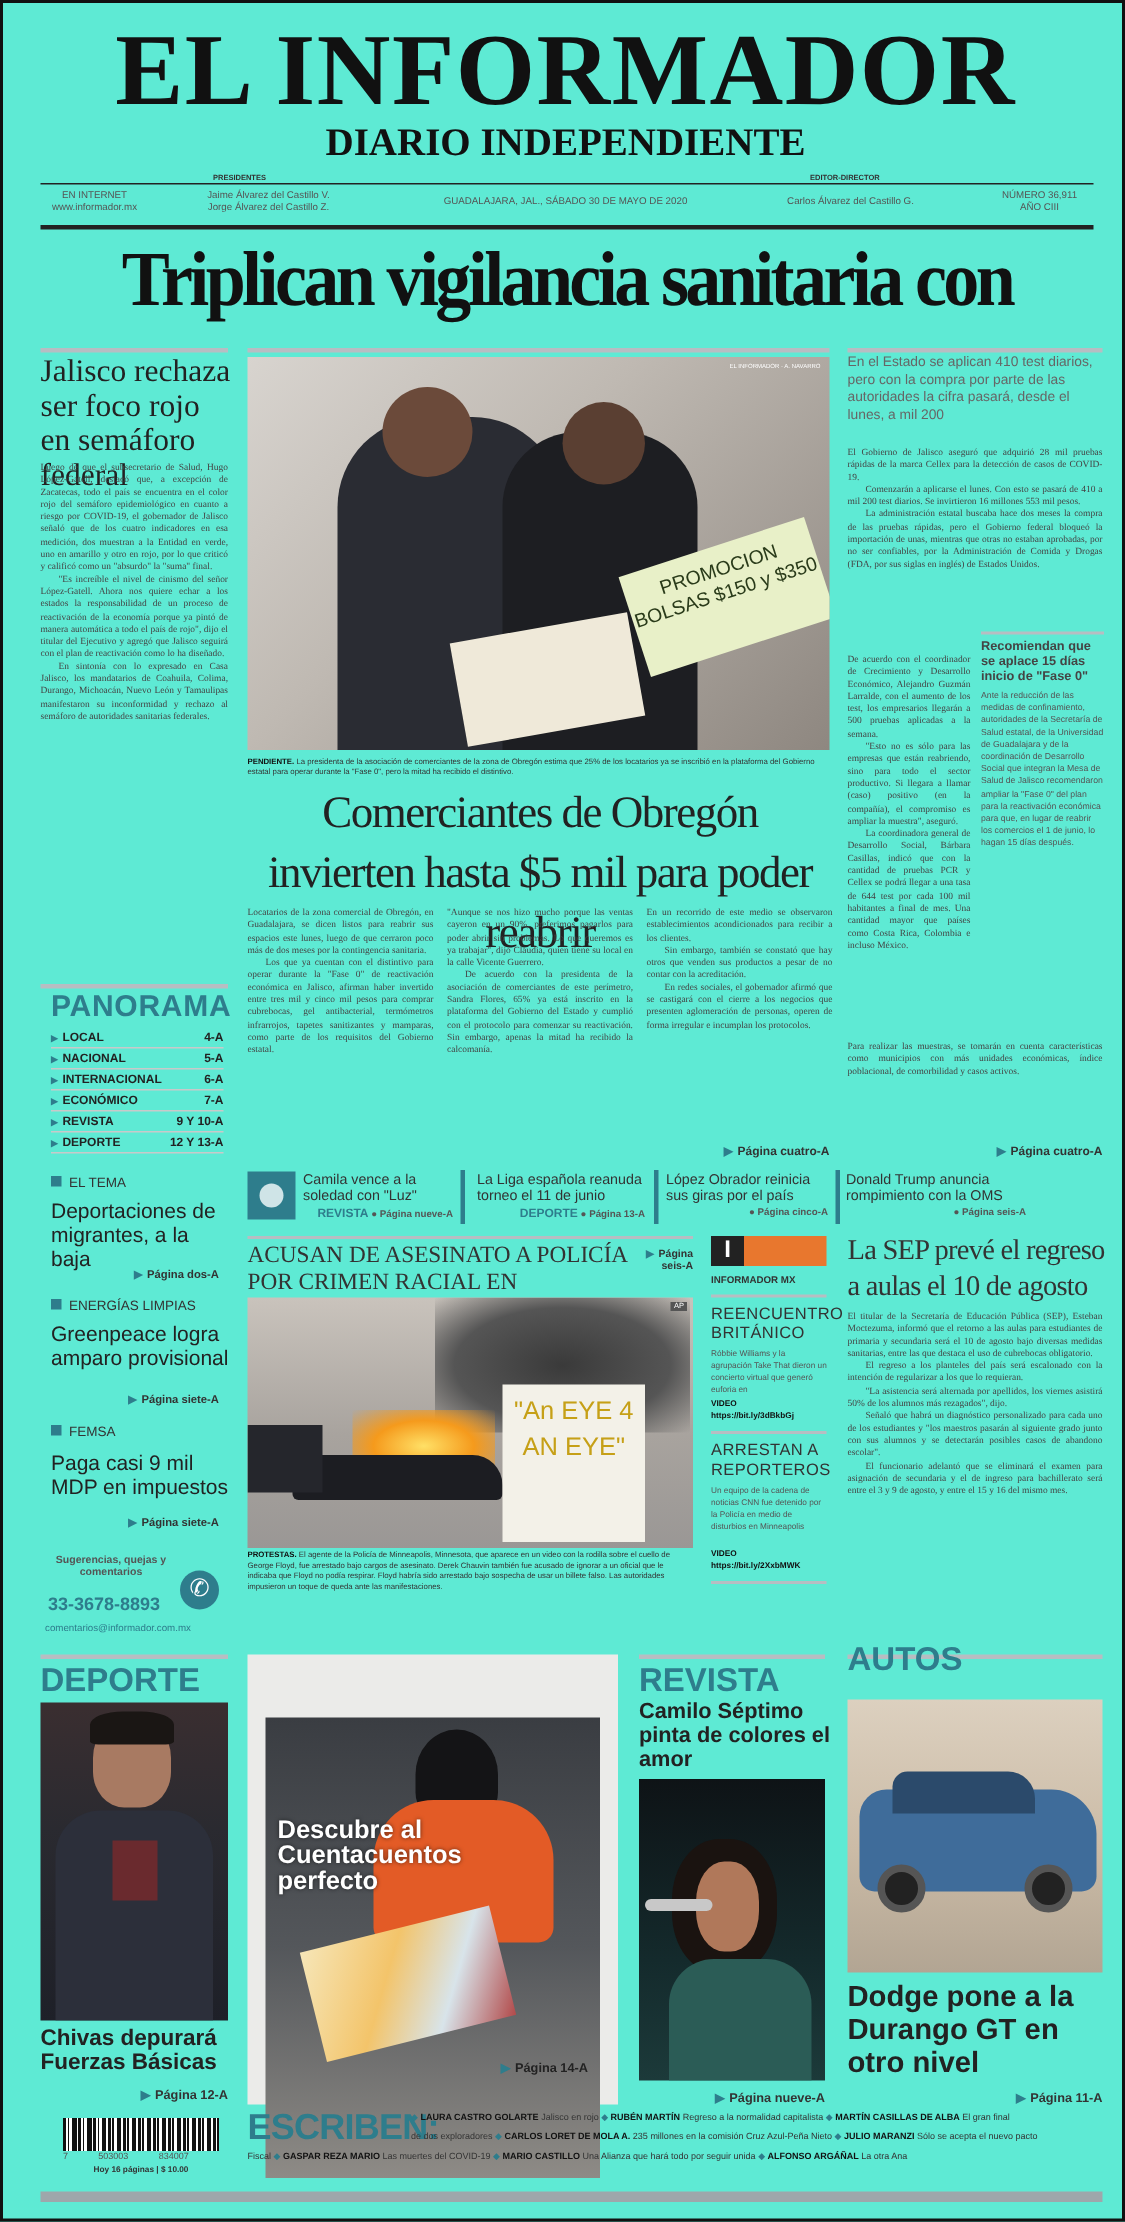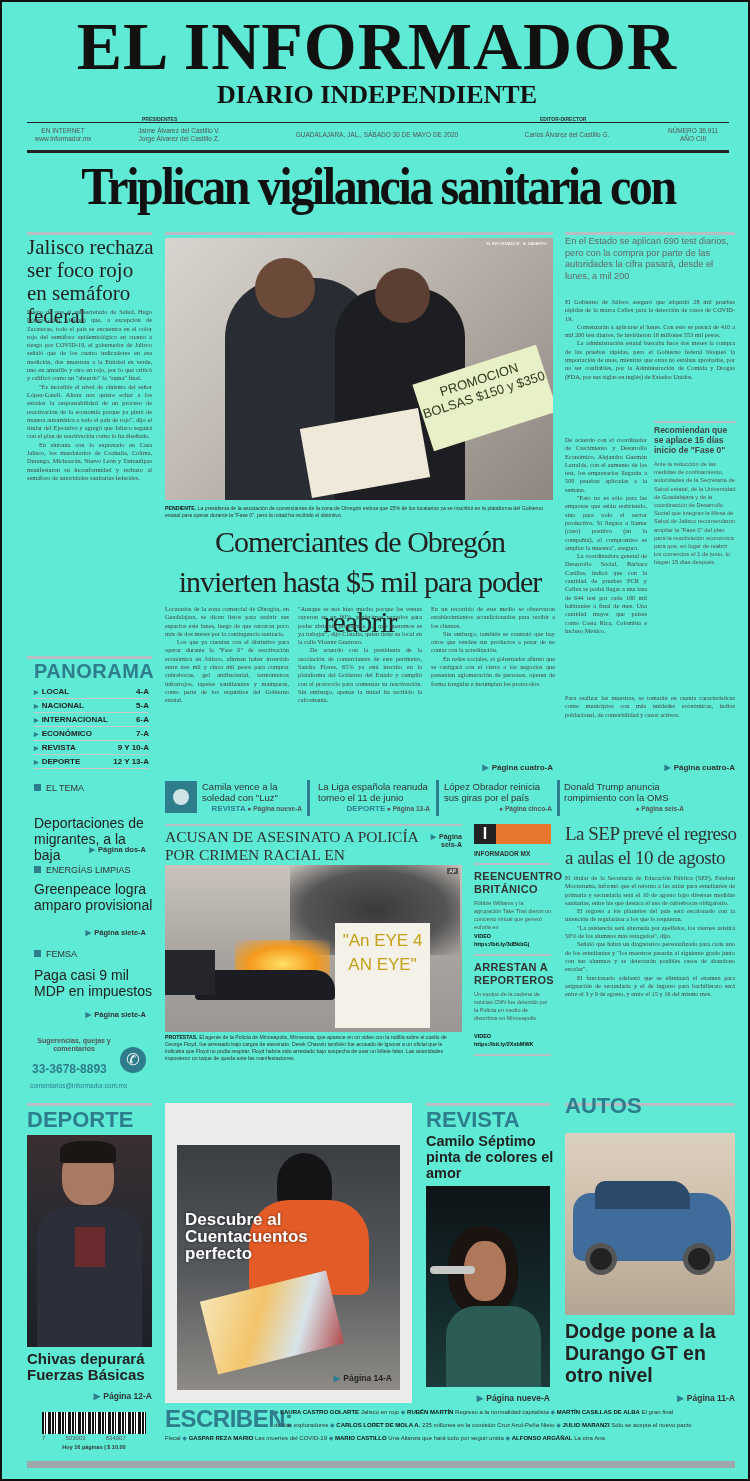--- a/index.html
+++ b/index.html
@@ -27,21 +27,21 @@
   .pagelink .arrow{color:#2e7d8c;margin-right:3px;}
   .pan-row{display:flex;justify-content:space-between;font-family:"Liberation Sans",sans-serif;font-size:8px;font-weight:bold;color:#222;height:14px;line-height:13px;border-bottom:1px solid #c9c9c9;}
   .pan-row .tri{color:#2e7d8c;font-size:6px;margin-right:3px;}
   .sec-label{font-family:"Liberation Sans",sans-serif;font-size:9px;color:#333;}
   .sec-label .sq{display:inline-block;width:7px;height:7px;background:#2e7d8c;margin-right:5px;}
   .side-head{font-family:"Liberation Sans",sans-serif;font-size:14px;line-height:16px;color:#222;}
   .brief{font-family:"Liberation Sans",sans-serif;font-size:9.5px;line-height:11px;color:#333;}
   .brief .meta{display:block;text-align:right;font-size:6.5px;font-weight:bold;color:#555;}
   .brief .meta .sec{color:#2e7d8c;font-size:8px;}
   .vbar{background:#2e7d8c;width:3px;}
-  .mx-head{font-family:"Liberation Sans",sans-serif;font-size:11px;font-weight:bold;line-height:13px;color:#333;letter-spacing:0.3px;}
+  .mx-head{font-family:"Liberation Sans",sans-serif;font-size:11px;font-weight:normal;line-height:13px;color:#333;letter-spacing:0.3px;}
   .mx-text{font-family:"Liberation Sans",sans-serif;font-size:5.5px;line-height:8px;color:#555;}
   .mx-link{font-family:"Liberation Sans",sans-serif;font-size:5.5px;line-height:8px;color:#111;font-weight:bold;}
   .big-sec{font-family:"Liberation Sans",sans-serif;font-size:22px;font-weight:bold;color:#2e7d8c;line-height:24px;}
   .promo-head{font-family:Liberation Sans, sans-serif;font-weight:bold;color:#222;}
   .escriben{font-family:"Liberation Sans",sans-serif;font-size:6px;color:#333;line-height:13px;}
   .escriben b{color:#111;}
   .escriben .dot{color:#2e7d8c;}
 </style>
 </head>
 <body>
@@ -105,21 +105,21 @@
         <span><span class="tri">▶</span><span>REVISTA</span></span>
         <span>9 Y 10-A</span>
       </div>
     <div class="pan-row">
         <span><span class="tri">▶</span><span>DEPORTE</span></span>
         <span>12 Y 13-A</span>
       </div>
   </div>
 
   <div class="abs sec-label" style="left:32px;top:781px;"><span class="sq"></span><span>EL TEMA</span></div>
-  <div class="abs side-head" style="left:32px;top:797px;width:120px;margin-top:16px;">Deportaciones de migrantes, a la baja</div>
+  <div class="abs side-head" style="left:32px;top:797px;width:120px;">Deportaciones de migrantes, a la baja</div>
   <div class="abs pagelink" style="left:32px;top:843px;width:112px;font-size:7.5px;"><span class="arrow">▶</span><span>Página dos-A</span></div>
 
   <div class="abs sec-label" style="left:32px;top:863px;"><span class="sq"></span><span>ENERGÍAS LIMPIAS</span></div>
   <div class="abs side-head" style="left:32px;top:879px;width:120px;">Greenpeace logra amparo provisional</div>
   <div class="abs pagelink" style="left:32px;top:926px;width:112px;font-size:7.5px;"><span class="arrow">▶</span><span>Página siete-A</span></div>
 
   <div class="abs sec-label" style="left:32px;top:947px;"><span class="sq"></span><span>FEMSA</span></div>
   <div class="abs side-head" style="left:32px;top:965px;width:120px;">Paga casi 9 mil MDP en impuestos</div>
   <div class="abs pagelink" style="left:32px;top:1008px;width:112px;font-size:7.5px;"><span class="arrow">▶</span><span>Página siete-A</span></div>
 
@@ -150,21 +150,21 @@
     <p>De acuerdo con la presidenta de la asociación de comerciantes de este perímetro, Sandra Flores, 65% ya está inscrito en la plataforma del Gobierno del Estado y cumplió con el protocolo para comenzar su reactivación. Sin embargo, apenas la mitad ha recibido la calcomanía.</p>
   </div>
   <div class="abs body-text" style="left:429px;top:603px;width:124px;">
     <p>En un recorrido de este medio se observaron establecimientos acondicionados para recibir a los clientes.</p>
     <p>Sin embargo, también se constató que hay otros que venden sus productos a pesar de no contar con la acreditación.</p>
     <p>En redes sociales, el gobernador afirmó que se castigará con el cierre a los negocios que presenten aglomeración de personas, operen de forma irregular e incumplan los protocolos.</p>
   </div>
   <div class="abs pagelink" style="left:429px;top:761px;width:122px;font-size:8px;"><span class="arrow">▶</span><span>Página cuatro-A</span></div>
 
   <div class="abs gray-rule" style="left:563px;top:230px;width:170px;"></div>
-  <div class="abs sans" style="left:563px;top:234px;width:172px;font-size:9.2px;line-height:11.5px;color:#666;">En el Estado se aplican 690 test diarios, pero con la compra por parte de las autoridades la cifra pasará, desde el lunes, a mil 200</div>
+  <div class="abs sans" style="left:563px;top:234px;width:172px;font-size:9.2px;line-height:11.5px;color:#666;">En el Estado se aplican 410 test diarios, pero con la compra por parte de las autoridades la cifra pasará, desde el lunes, a mil 200</div>
   <div class="abs body-text" style="left:563px;top:296px;width:170px;">
     <p>El Gobierno de Jalisco aseguró que adquirió 28 mil pruebas rápidas de la marca Cellex para la detección de casos de COVID-19.</p>
     <p>Comenzarán a aplicarse el lunes. Con esto se pasará de 410 a mil 200 test diarios. Se invirtieron 16 millones 553 mil pesos.</p>
     <p>La administración estatal buscaba hace dos meses la compra de las pruebas rápidas, pero el Gobierno federal bloqueó la importación de unas, mientras que otras no estaban aprobadas, por no ser confiables, por la Administración de Comida y Drogas (FDA, por sus siglas en inglés) de Estados Unidos.</p>
   </div>
   <div class="abs body-text" style="left:563px;top:434px;width:82px;">
     <p>De acuerdo con el coordinador de Crecimiento y Desarrollo Económico, Alejandro Guzmán Larralde, con el aumento de los test, los empresarios llegarán a 500 pruebas aplicadas a la semana.</p>
     <p>"Esto no es sólo para las empresas que están reabriendo, sino para todo el sector productivo. Si llegara a llamar (caso) positivo (en la compañía), el compromiso es ampliar la muestra", aseguró.</p>
     <p>La coordinadora general de Desarrollo Social, Bárbara Casillas, indicó que con la cantidad de pruebas PCR y Cellex se podrá llegar a una tasa de 644 test por cada 100 mil habitantes a final de mes. Una cantidad mayor que países como Costa Rica, Colombia e incluso México.</p>
   </div>
@@ -251,21 +251,21 @@
   <div class="abs" style="left:40px;top:1410px;width:104px;height:22px;background:repeating-linear-gradient(90deg,#111 0 2px,#fff 2px 3px,#111 3px 4px,#fff 4px 6px,#111 6px 9px,#fff 9px 10px);"></div>
   <div class="abs sans" style="left:40px;top:1433px;width:104px;font-size:6px;color:#555;display:flex;justify-content:space-between;">
     <span>7</span>
       <span>503003</span>
       <span>834007</span>
       <span></span>
   </div>
   <div class="abs sans" style="left:40px;top:1442px;width:104px;text-align:center;font-size:5.5px;font-weight:bold;color:#333;">Hoy 16 páginas | $ 10.00</div>
 
   <div class="abs" style="left:163px;top:1101px;width:247px;height:300px;background:#ebebe9;">
-    <div class="abs photo" style="left:12px;top:42px;width:223px;height:245px;background:linear-gradient(180deg,#3a3d42 0%,#54575b 50%,#8e8b86 100%);">
+    <div class="abs photo" style="left:12px;top:42px;width:223px;height:307px;background:linear-gradient(180deg,#3a3d42 0%,#54575b 50%,#8e8b86 100%);">
       <div class="abs" style="left:100px;top:8px;width:55px;height:60px;background:#141416;border-radius:50% 50% 30% 30%;"></div>
       <div class="abs" style="left:72px;top:55px;width:120px;height:95px;background:#e35b26;border-radius:40px 40px 10px 10px;"></div>
       <div class="abs" style="left:30px;top:140px;width:130px;height:75px;background:linear-gradient(120deg,#f6e6b8 0%,#f3c46a 40%,#d8e4ea 70%,#b24a4a 100%);transform:rotate(-14deg);"></div>
       <div class="abs sans" style="left:8px;top:66px;width:150px;font-size:17px;line-height:17px;font-weight:bold;color:#fff;text-shadow:0 0 3px rgba(0,0,0,0.6);">Descubre al Cuentacuentos perfecto</div>
       <div class="abs pagelink" style="left:120px;top:228px;width:95px;font-size:8.5px;color:#222;"><span class="arrow">▶</span><span>Página 14-A</span></div>
     </div>
   </div>
 
   <div class="abs gray-rule" style="left:424px;top:1101px;width:124px;"></div>
   <div class="abs big-sec" style="left:424px;top:1106px;">REVISTA</div>

